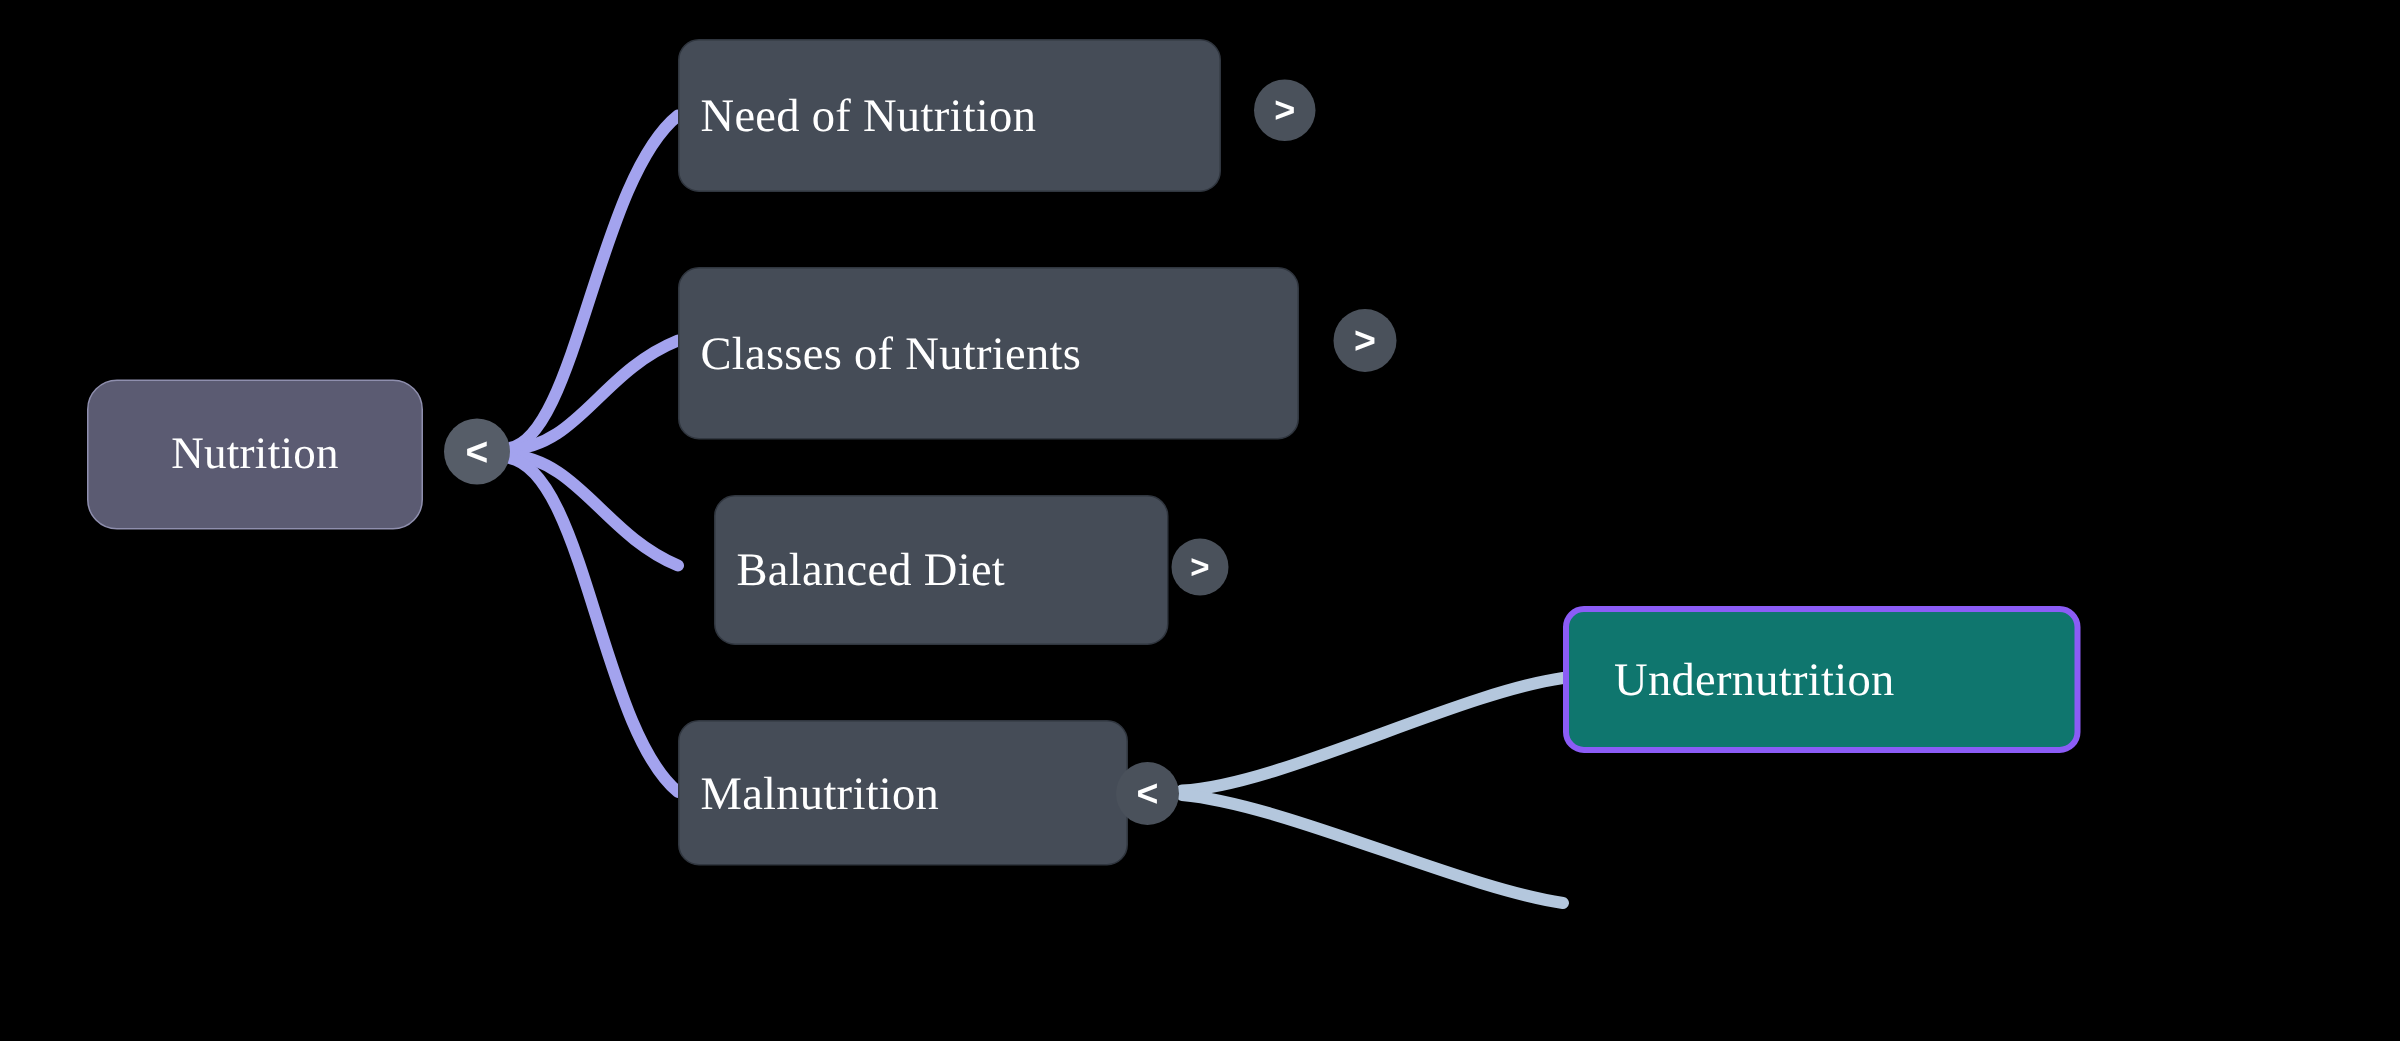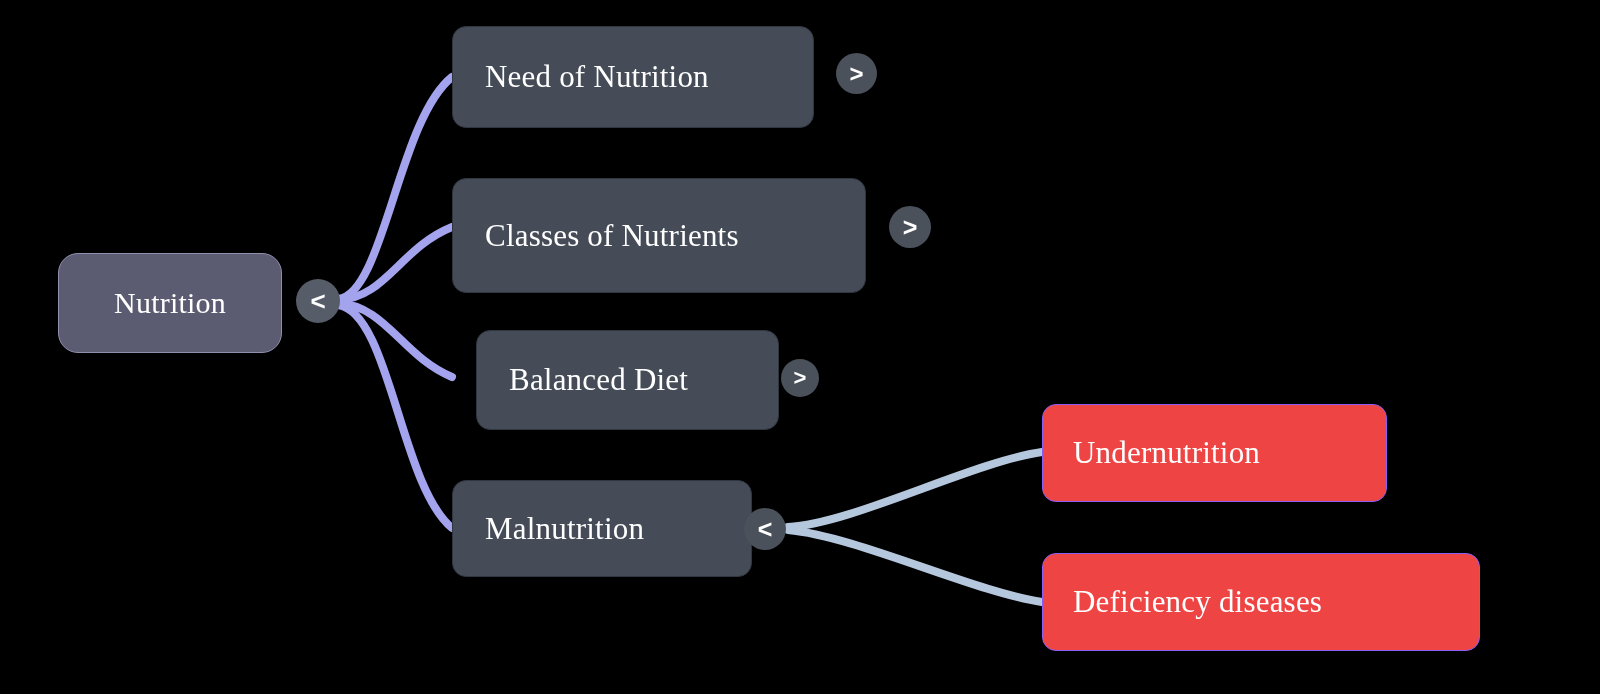--- a/index.html
+++ b/index.html
@@ -59,27 +59,27 @@
 
   
   .node.level-1 {
     background: #454c57;
     border: 1px solid #30363f;
     justify-content: flex-start;
   }
   .node.level-1 .node-label {
     text-align: left;
     font-size: 31px;
-    padding-left: 32px;
+    padding-left: 14px;
   }
 
   
   .node.level-2 {
-    background: #ef4444;
-    border: 1px solid #8b5cf6;
+    background: #0f766e;
+    border: 4px solid #8b5cf6;
     justify-content: flex-start;
   }
   .node.level-2 .node-label {
     text-align: left;
     font-size: 31px;
     padding-left: 30px;
   }
 
   
   .toggle {
@@ -149,17 +149,14 @@
     <span class="node-label">Malnutrition</span>
   </div>
   <div class="toggle" style="left:744px; top:508px; width:42px; height:42px; font-size:25px;">
     <span>&lt;</span>
   </div>
 
   <div class="node level-2" style="left:1042px; top:404px; width:345px; height:98px;">
     <span class="node-label">Undernutrition</span>
   </div>
 
-  <div class="node level-2" style="left:1042px; top:553px; width:438px; height:98px;">
-    <span class="node-label">Deficiency diseases</span>
-  </div>
 
 </div>
 
 </body></html>

